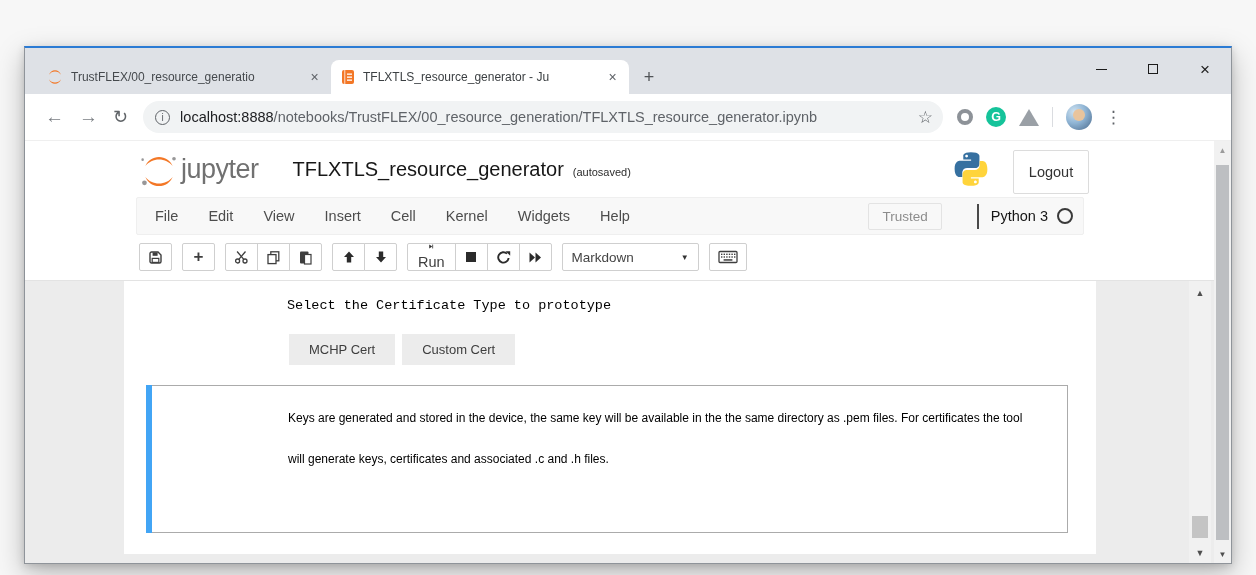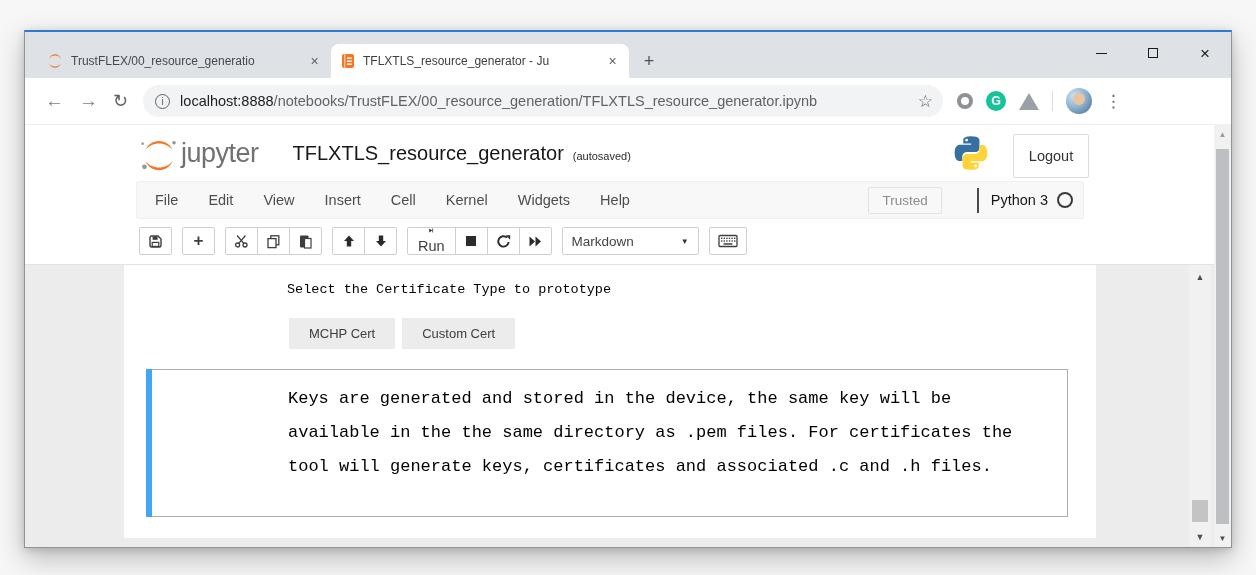--- a/index.html
+++ b/index.html
@@ -1,21 +1,21 @@
 <!DOCTYPE html>
 <html style="--window-accent: #2b7bd4; --titlebar-bg: #dee1e6; --body-bg: #ececec; --accent-blue: #42a5f5; --green-text: #008000; --jupyter-orange: #f37726; --grammarly-green: #15c39a; --python-blue: #3670a0; --python-yellow: #ffd43b;"><head>
 <meta charset="utf-8">
 <style>
   * { margin:0; padding:0; box-sizing:border-box; }
   html,body { width:1256px; height:575px; overflow:hidden; background:#fafafa;
     font-family:"Liberation Sans", sans-serif; }
   .stage { position:relative; width:1256px; height:575px; background:#f7f7f7; }
 
   
-  .window { position:absolute; left:24px; top:30px; width:1208px; height:518px;
+  .window { position:absolute; left:24px; top:46px; width:1208px; height:518px;
     background:#be185d; border:1px solid #8f949a; border-top:2px solid var(--window-accent,#2b7bd4);
     box-shadow:0 10px 26px rgba(0,0,0,.25), 0 2px 8px rgba(0,0,0,.15); }
 
   
   .titlebar { position:relative; height:46px; background:var(--titlebar-bg,#dee1e6); }
   .tabs { position:absolute; left:12px; bottom:0; display:flex; align-items:flex-end; }
   .tab { height:34px; display:flex; align-items:center; padding:0 8px 0 10px; font-size:12px; color:#45494d; }
   .tab.inactive { width:294px; position:relative; }
   .tab.active { width:298px; background:#fff; border-radius:8px 8px 0 0; color:#3c4043;justify-content:flex-end; }
   .tab .tab-title { flex:1; overflow:hidden; white-space:nowrap; margin:0 4px 0 8px; }
@@ -113,21 +113,21 @@
   .nb-container { position:absolute; left:99px; width:972px; top:0; bottom:9px; background:#fff; padding-top:17px; }
   .out-text { margin-left:163px; font-family:"Liberation Mono","DejaVu Sans Mono",monospace;
     font-size:13.5px; color:#000; }
   .widget-row { margin:21px 0 0 165px; display:flex; gap:7px; }
   .wbtn { height:31px; padding:0 20px; background:#ececec; border:0; font-size:13px; color:#3d3d3d;
     font-family:inherit; display:flex; align-items:center; }
   .cell { position:relative; margin:20px 28px 0 22px; border:1px solid #ababab; height:148px;
     padding:12px 0 0 141px; background:#fff; }
   .cell-selector { position:absolute; left:-1px; top:-1px; bottom:-1px; width:6px;
     background:var(--accent-blue,#42a5f5); }
-  .md p { font-size:17px; line-height:34px; color:#000; width:738px;font-family:Liberation Mono, monospace; }
+  .md p { font-size:12px; line-height:41px; color:#000; width:738px; }
   .md p.green-note { margin-top:15px; color:var(--green-text,#008000); }
 </style>
 </head>
 <body>
 
 <div class="stage">
   <div class="window">
 
     <div class="titlebar">
       <div class="tabs">

